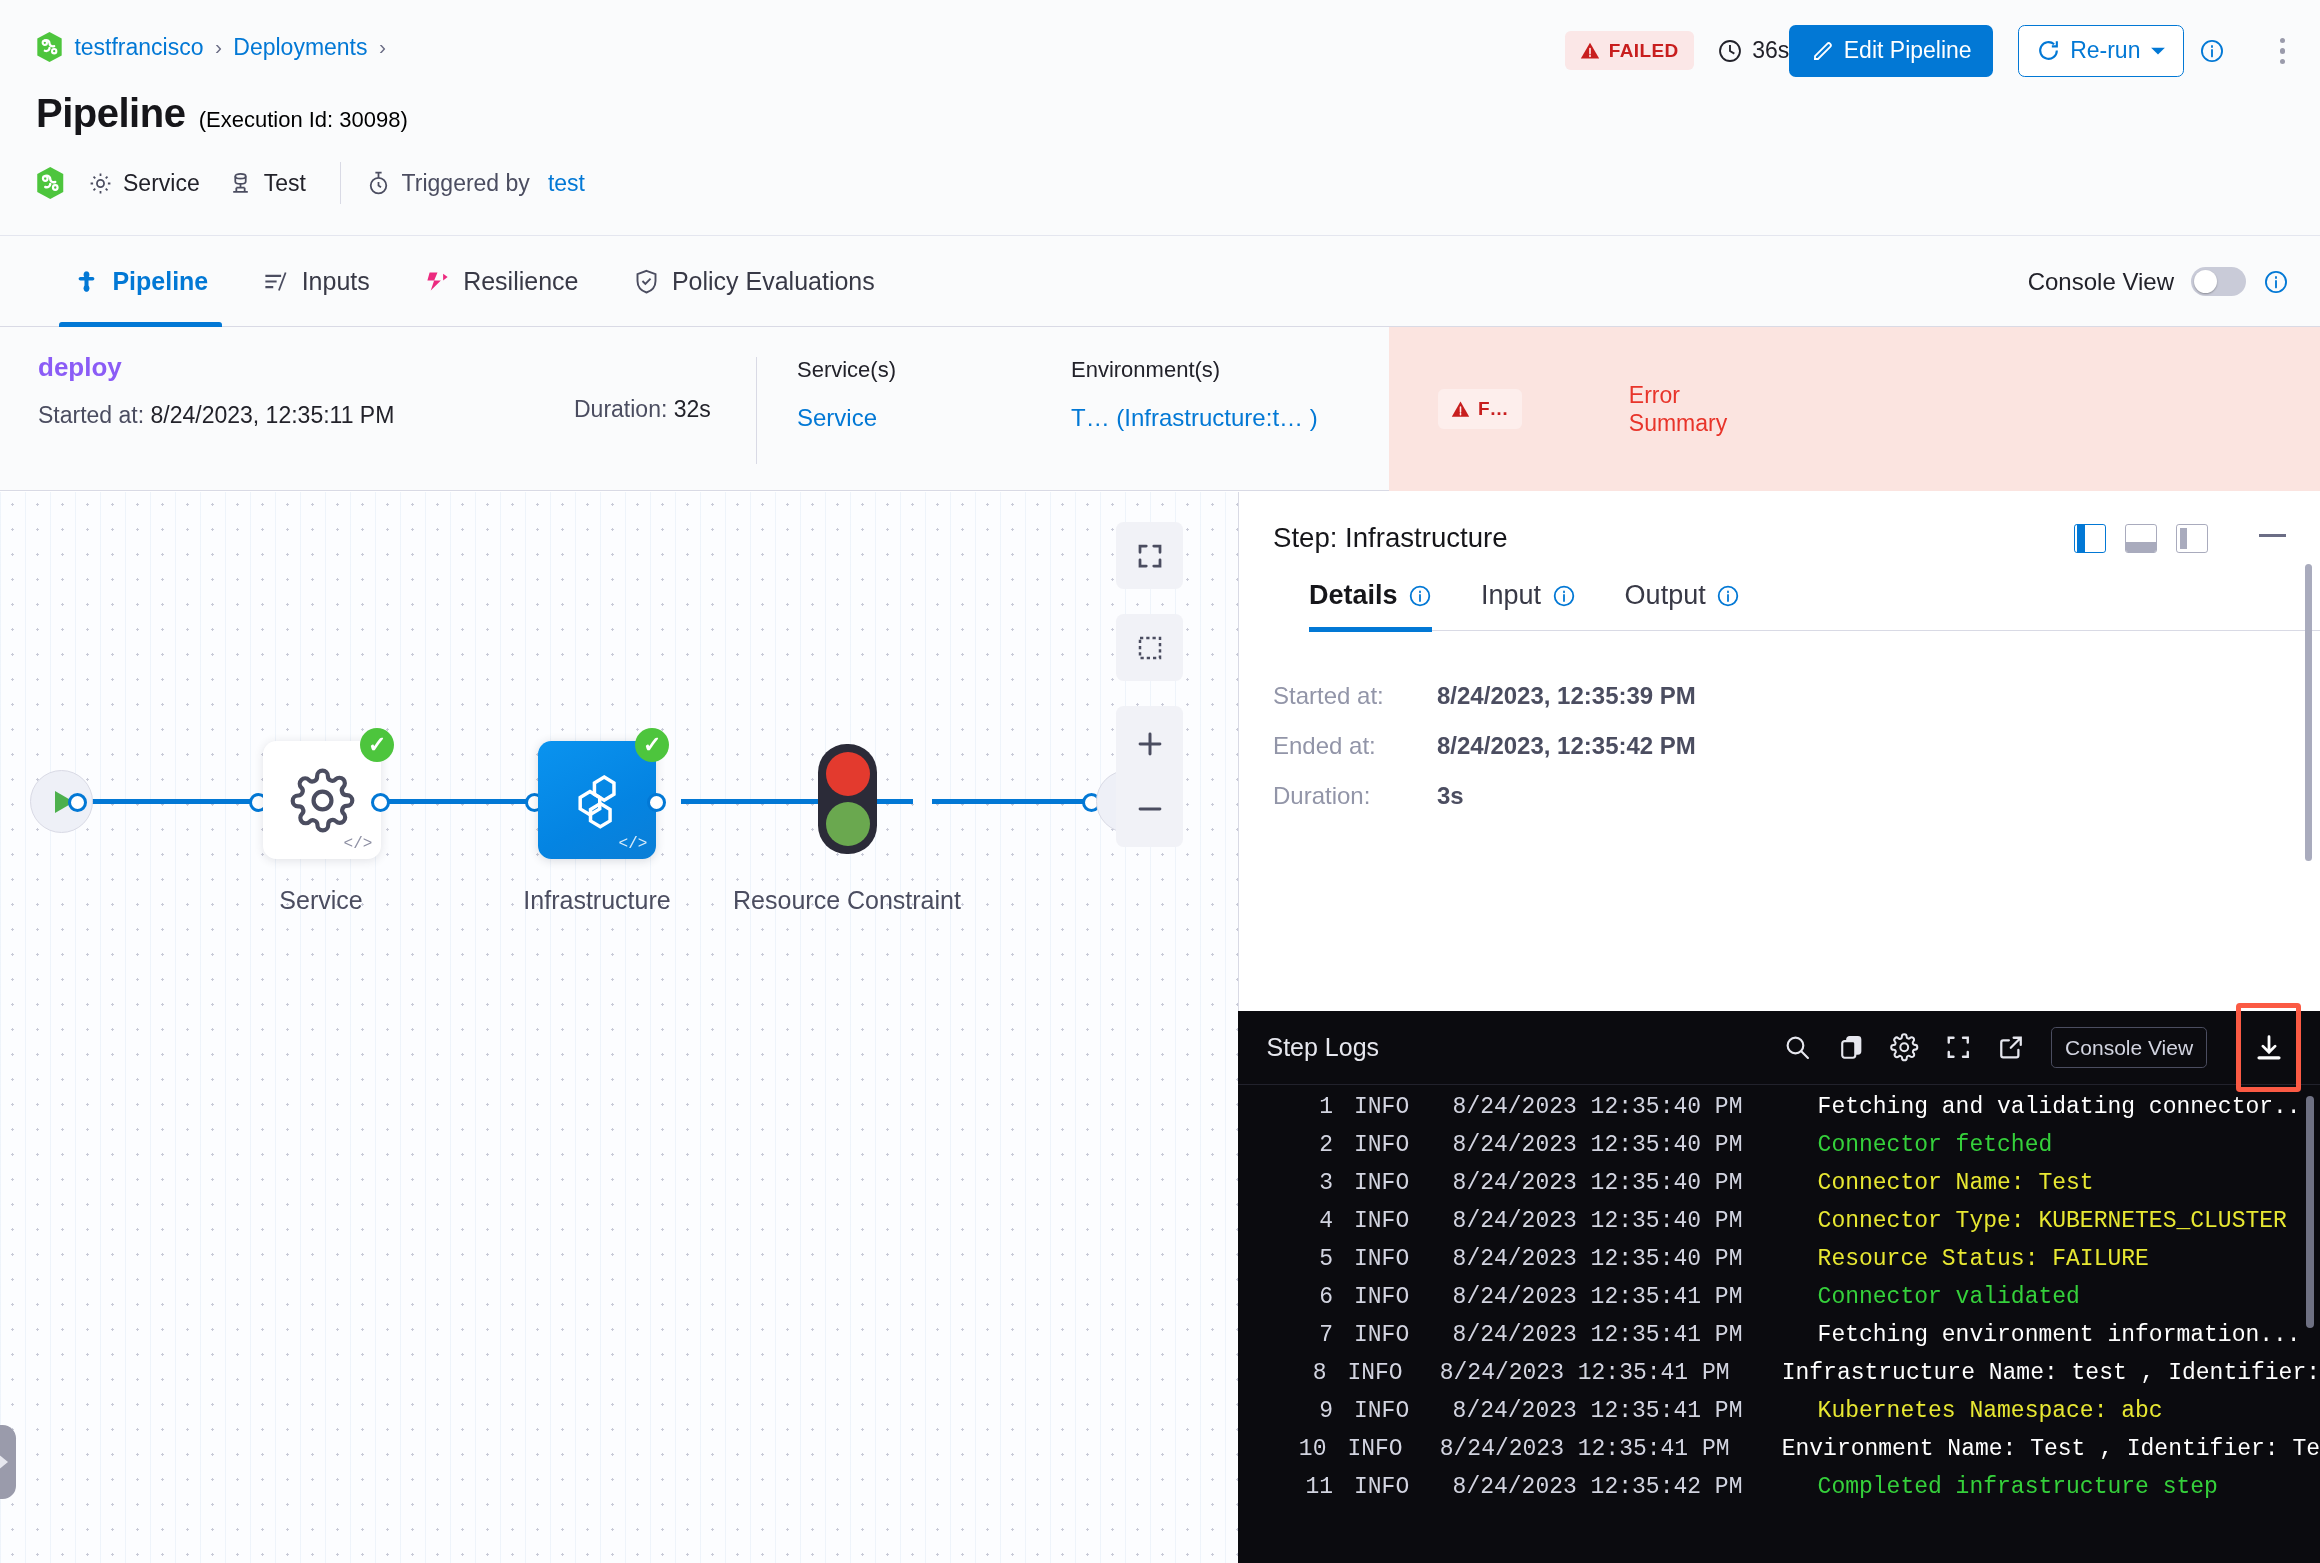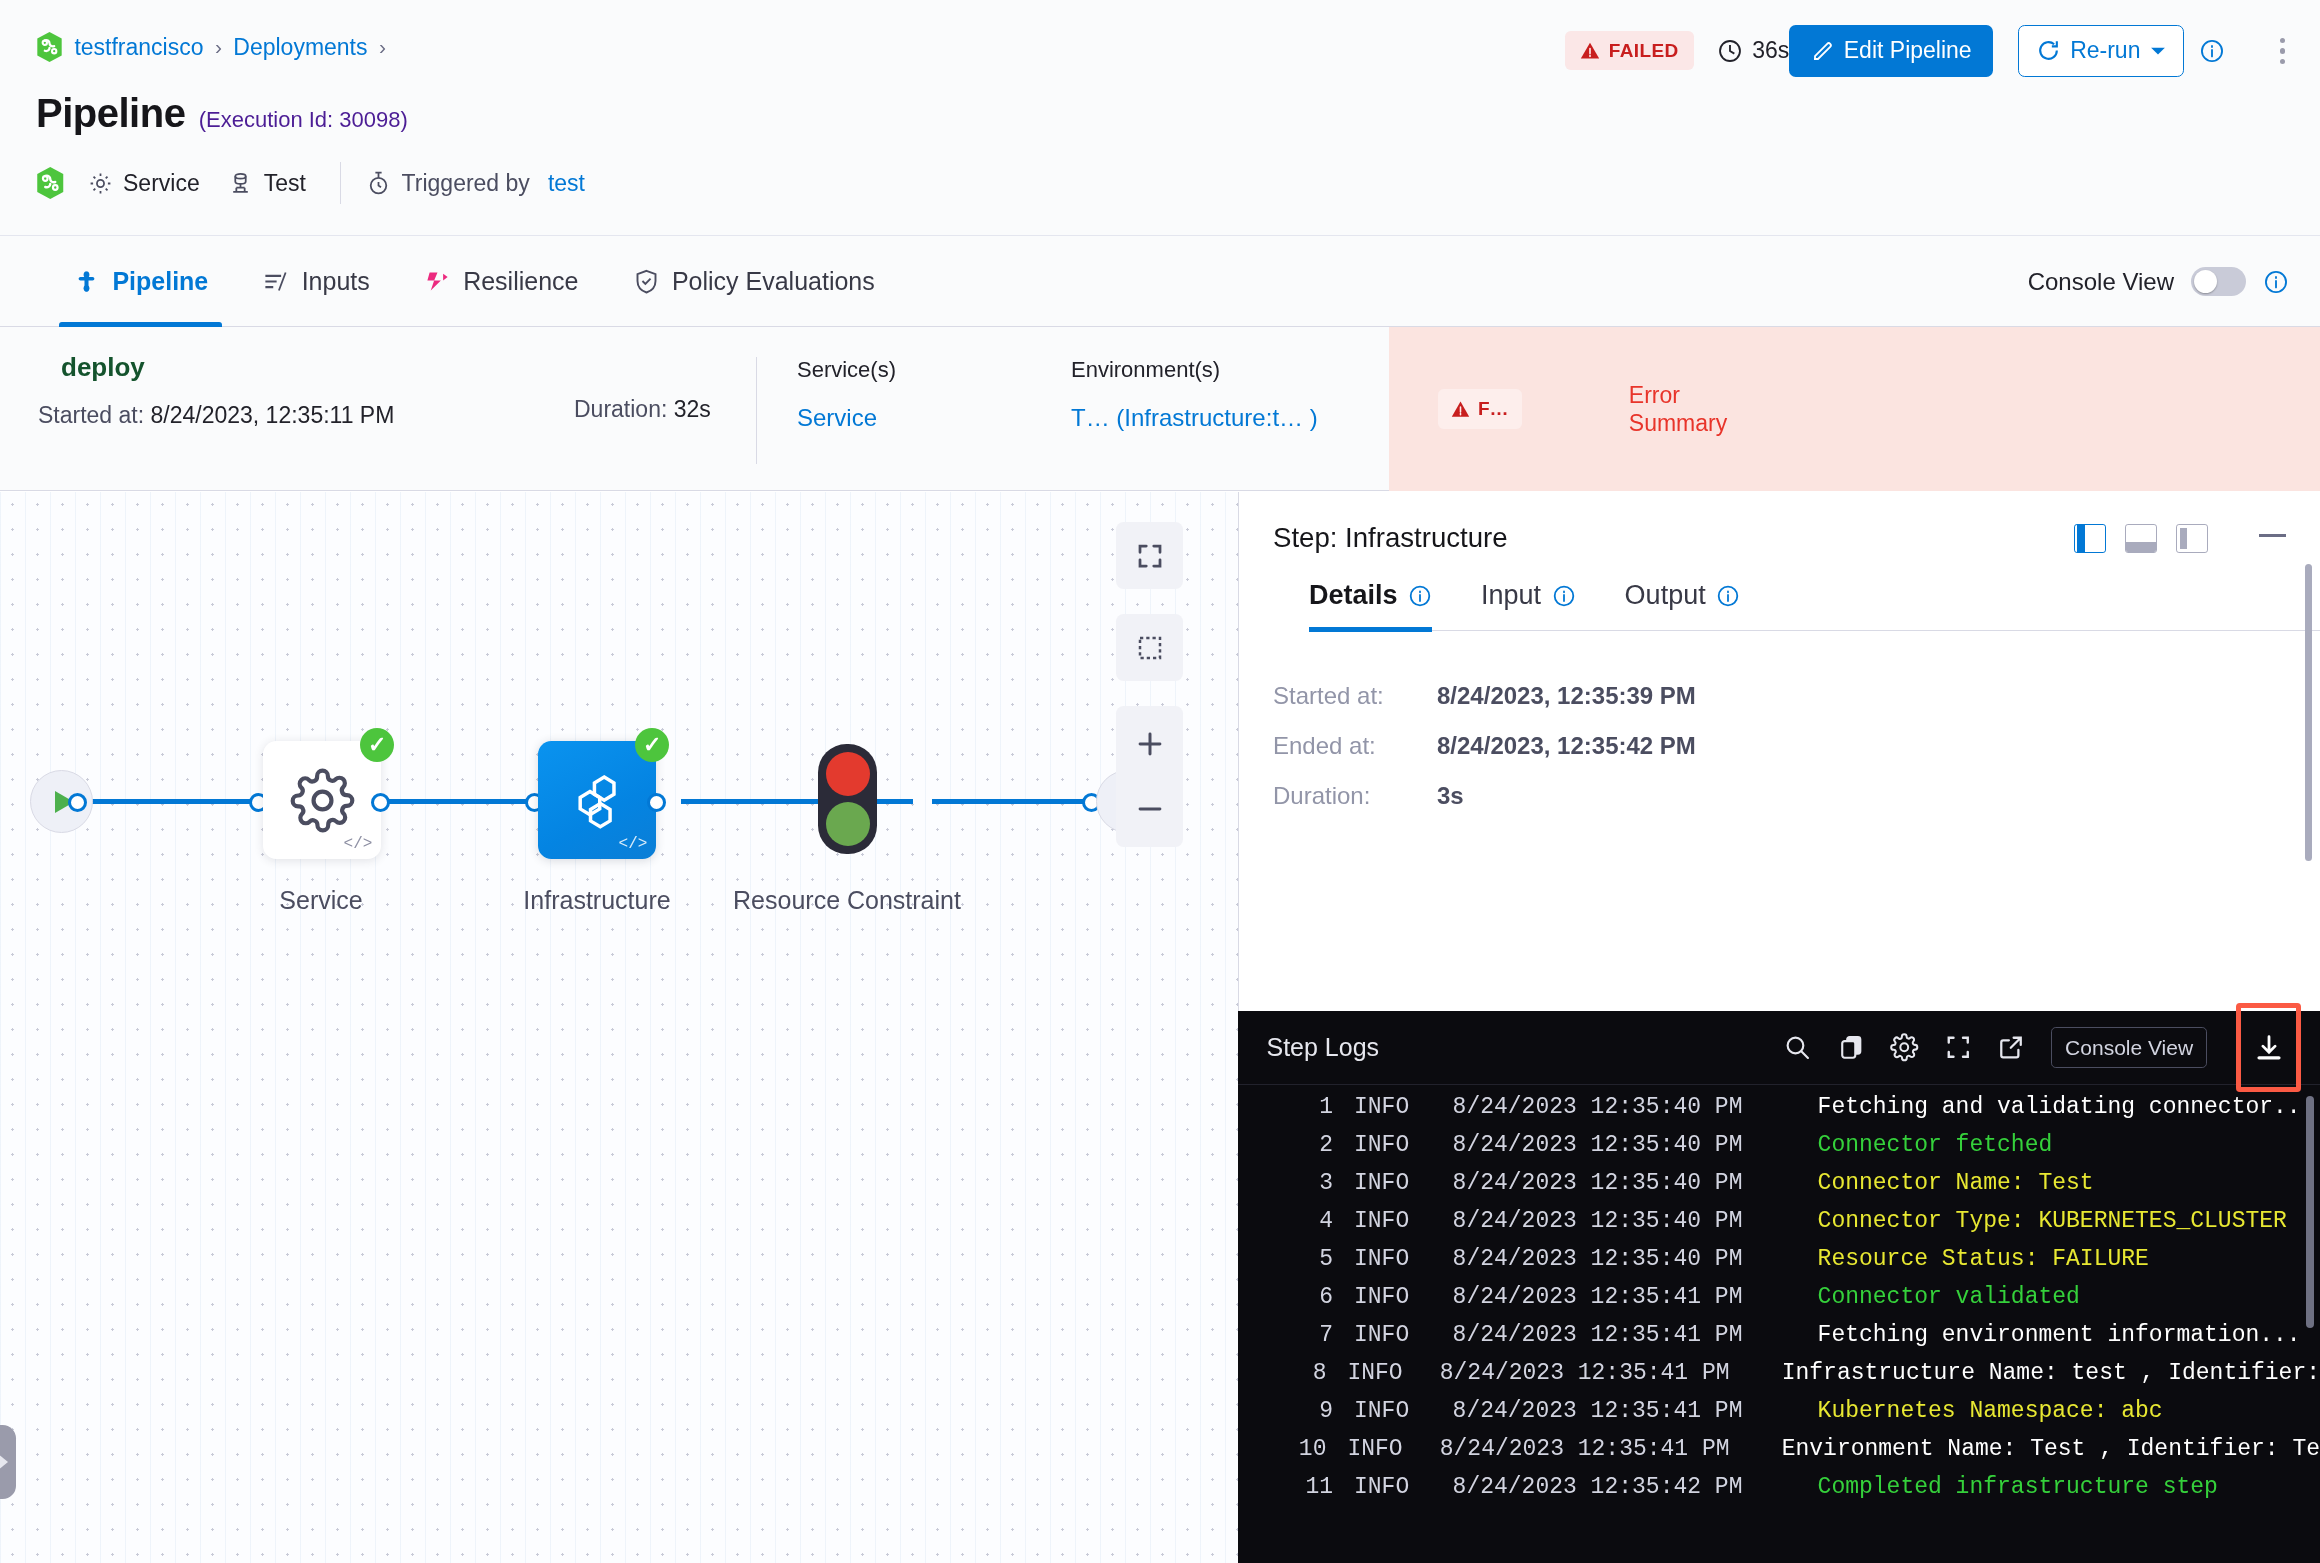--- a/index.html
+++ b/index.html
@@ -24,21 +24,21 @@
   }
   .bc-logo { width: 27px; height: 30px; position: relative; }
   .bc-link { color: #0278d5; cursor: pointer; }
   .bc-sep { color: #6b6d85; font-size: 21px; }
 
   .page-title-row {
     position: absolute; left: 36px; top: 91px;
     display: flex; align-items: baseline; gap: 13.3px;
   }
   .page-title { font-size: 40px; font-weight: bold; color: #16161a; letter-spacing: -0.5px; }
-  .exec-id { font-size: 22px; color: #4c1d95; }
+  .exec-id { font-size: 22px; color: #000000; }
 
   .meta-row {
     position: absolute; left: 36px; top: 162px;
     display: flex; align-items: center; gap: 0px; height: 42px;
   }
   .meta-logo { width: 28.5px; height: 32px; position: relative; margin-right: 23px; }
   .meta-item { display: flex; align-items: center; gap: 10.5px; font-size: 23px; color: #22222a; margin-right: 28.5px; }
   .meta-divider { width: 1px; height: 42px; background: #d9dae5; margin: 0 25px 0 5.7px; }
   .trig-label { color: #4b4d60; }
   .trig-user { color: #0278d5; margin-left: 7.6px; }
@@ -100,21 +100,21 @@
     position: absolute; left: 2.9px; top: 2.9px; width: 23px; height: 23px;
     border-radius: 50%; background: #fff; box-shadow: 0 1px 1.9px rgba(0,0,0,.3);
   }
 
   
   .stagebar {
     position: absolute; left: 0; top: 327px; width: 2321px; height: 164px;
     background: #fafbfc; border-bottom: 1px solid #d9dae5;
   }
   .stage-left { position: absolute; left: 38px; top: 25px; }
-  .stage-name { font-size: 26px; font-weight: bold; color: #14532d; margin-left: 23px; }
+  .stage-name { font-size: 26px; font-weight: bold; color: #8b5cf6; }
   .stage-sub { margin-top: 19px; font-size: 23px; color: #4b4d60; }
   .stage-sub b { color: #22222a; font-weight: normal; }
   .stage-duration {
     position: absolute; left: 574px; top: 69px; font-size: 23px; color: #4b4d60;
   }
   .stage-duration b { color: #22222a; font-weight: normal; }
   .stage-vdiv { position: absolute; left: 756px; top: 30px; width: 1px; height: 107px; background: #d9dae5; }
   .stage-col { position: absolute; top: 30px; }
   .stage-col .col-head { font-size: 22px; color: #22222a; }
   .stage-col .col-val { margin-top: 21px; font-size: 24px; color: #0278d5; cursor: pointer; }

